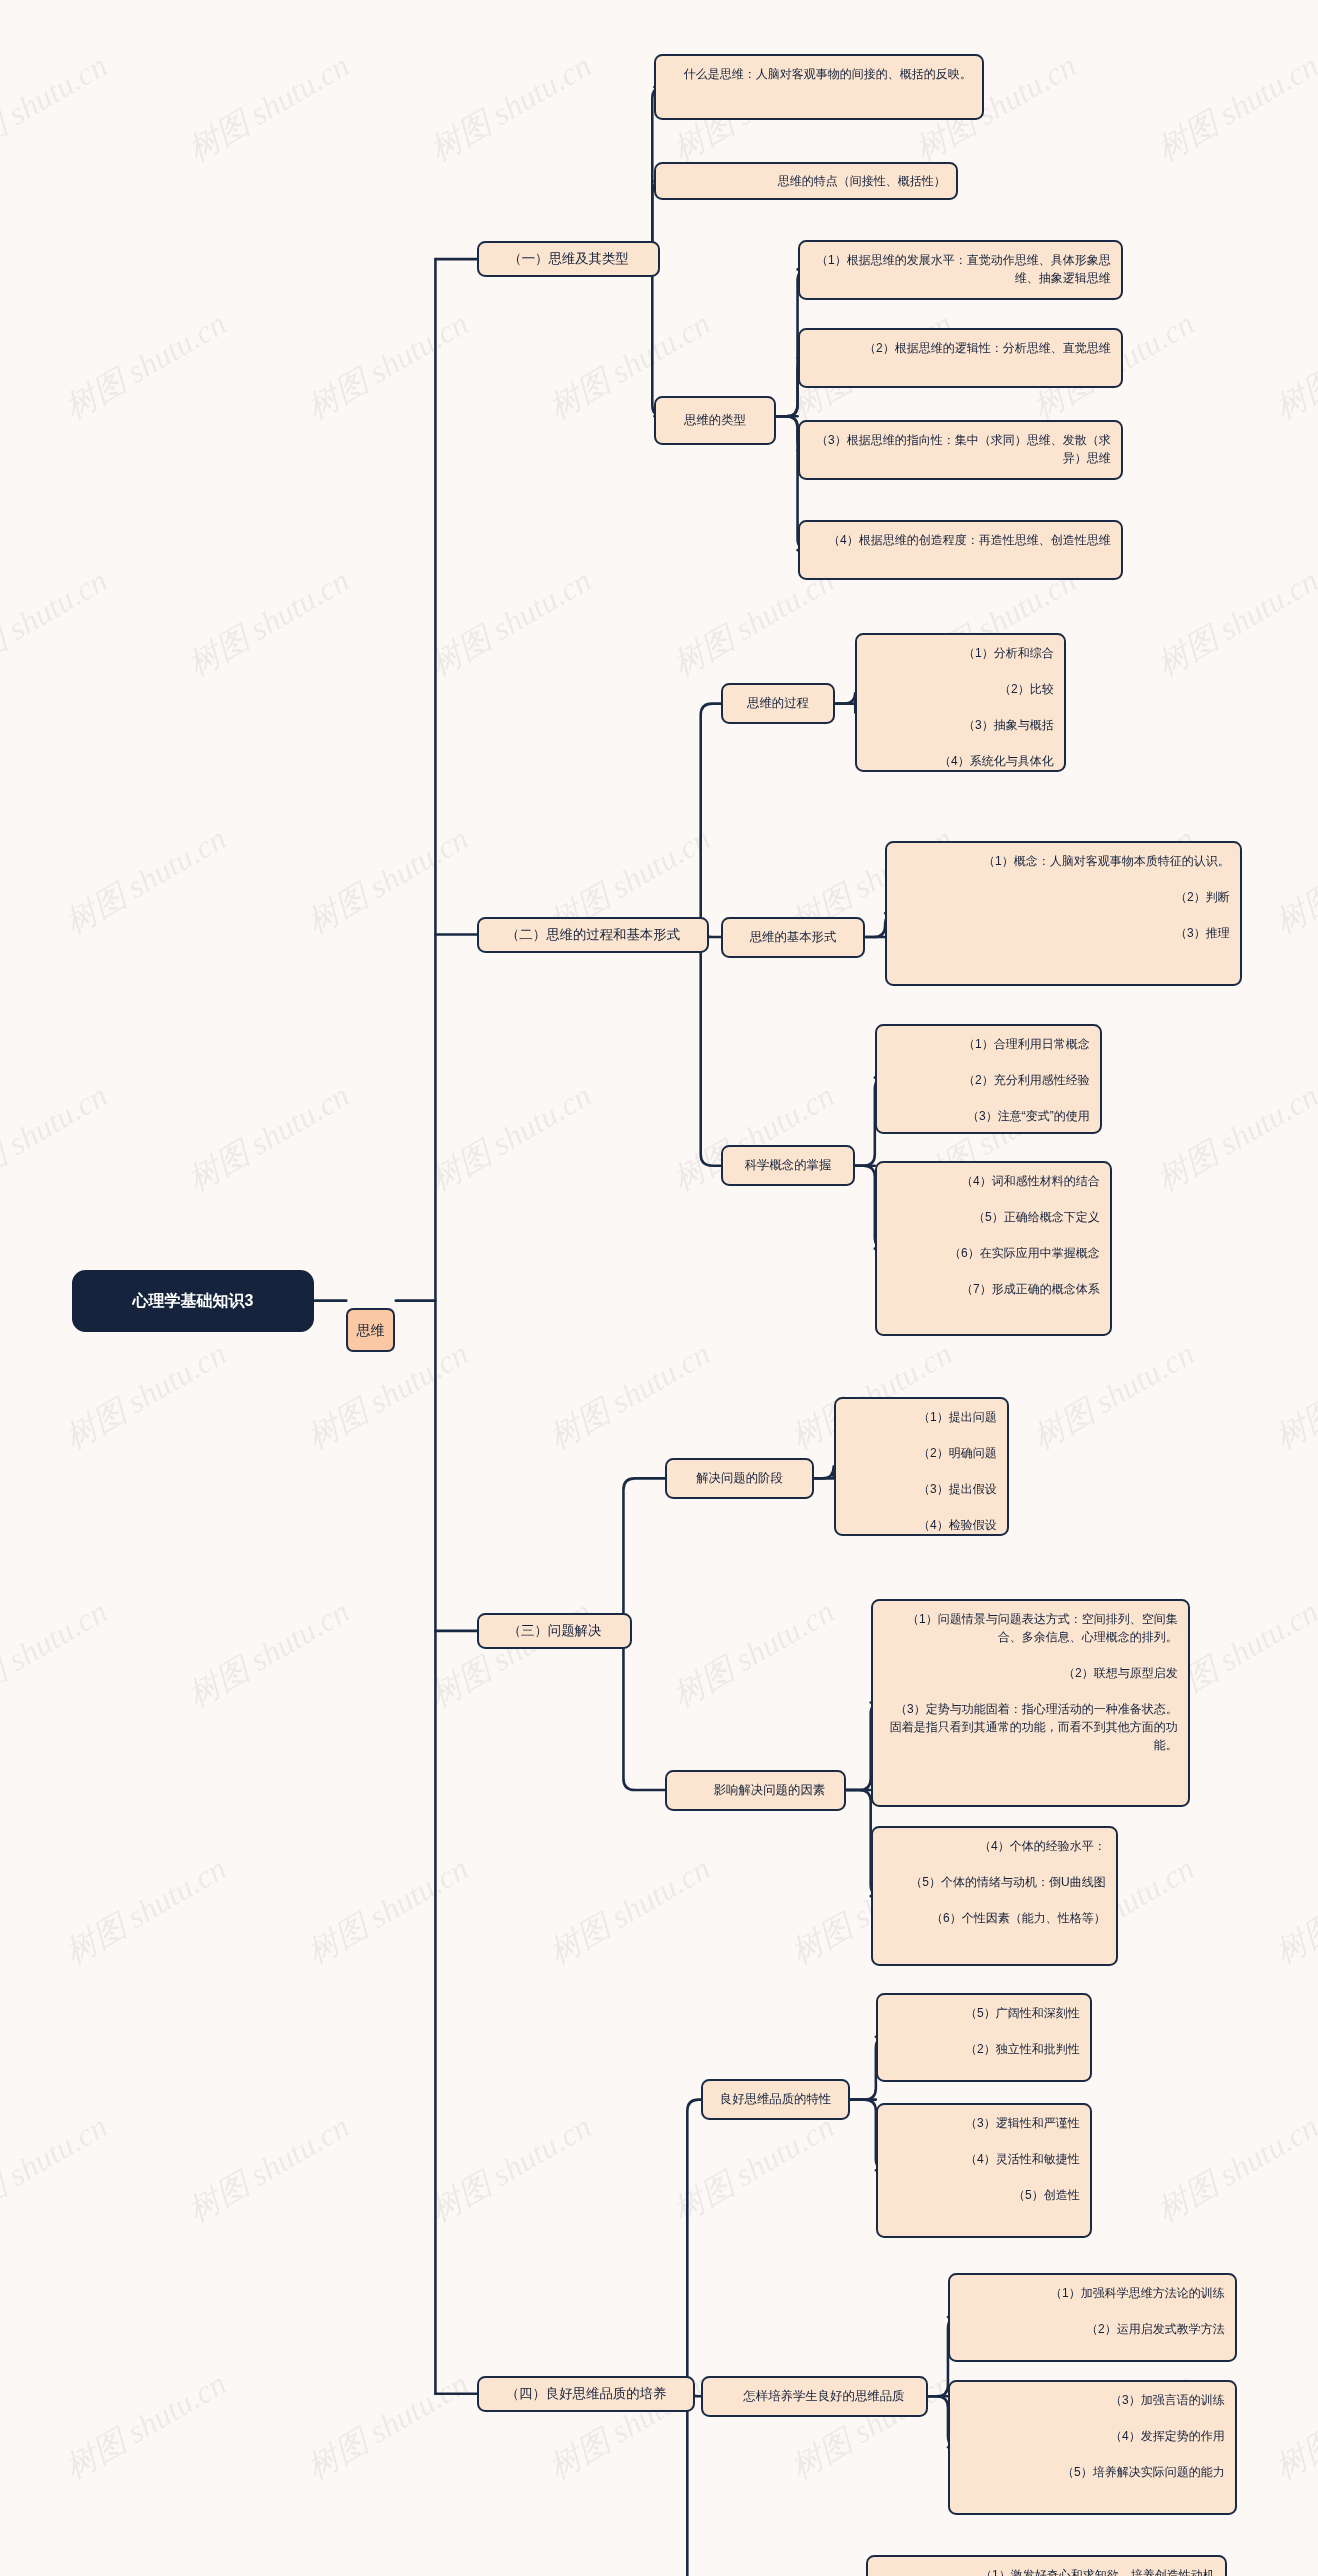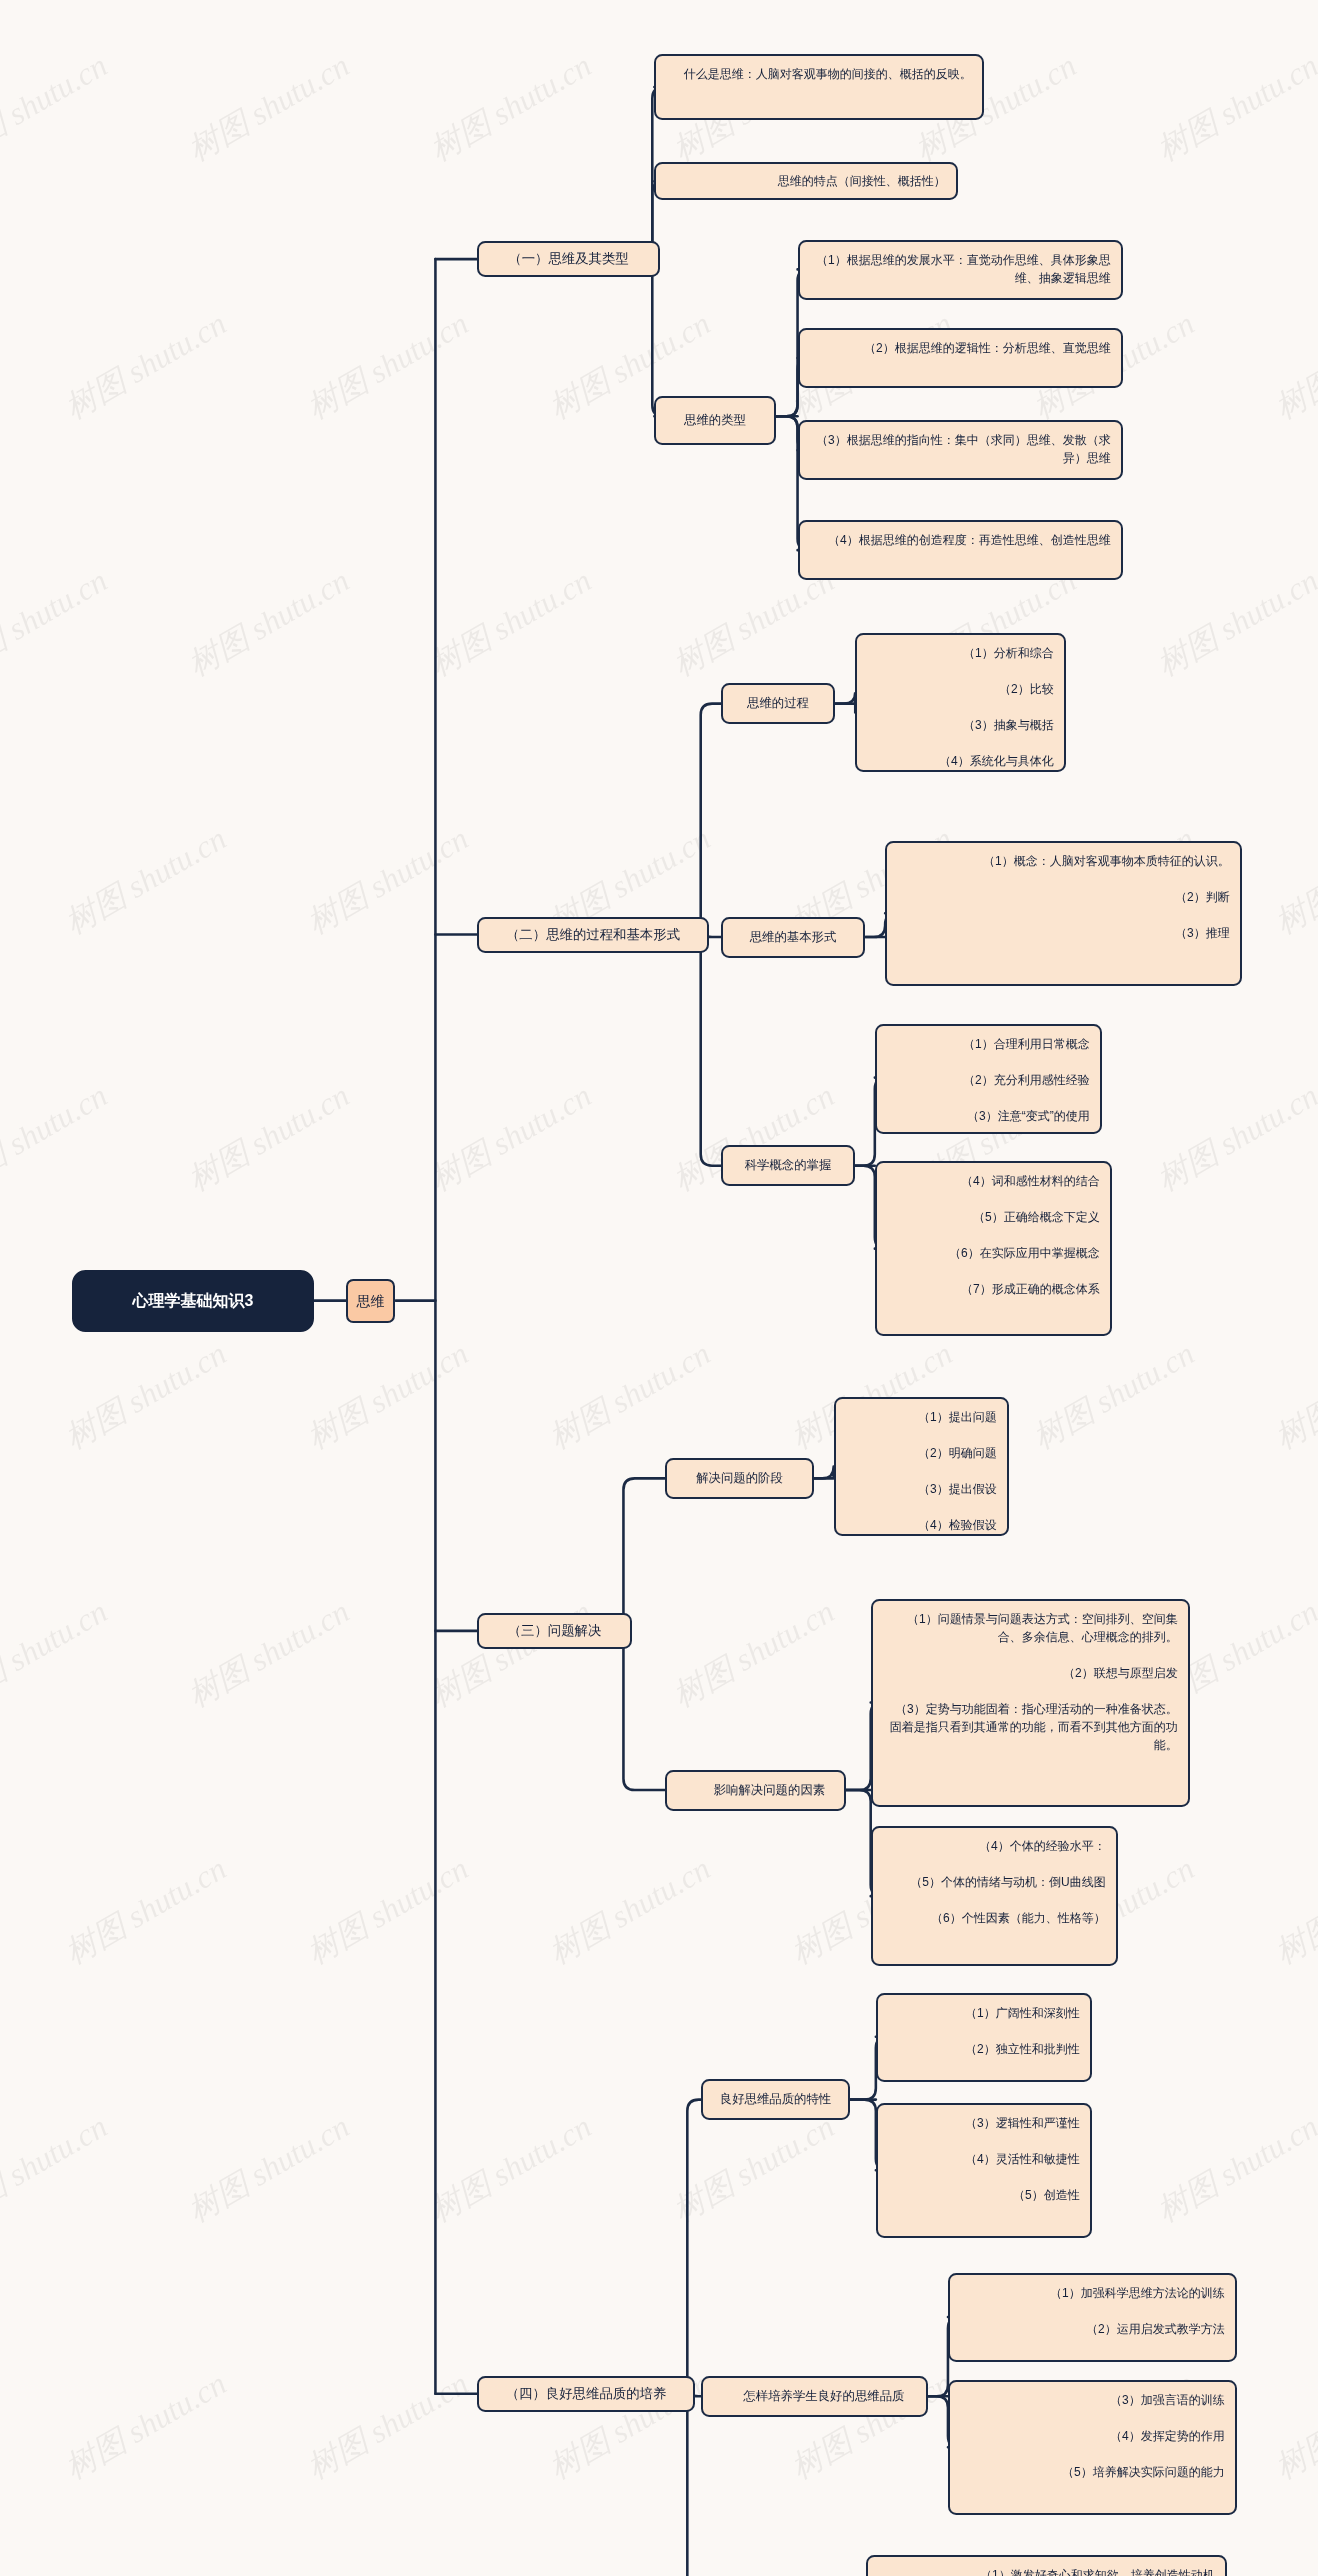--- a/index.html
+++ b/index.html
@@ -135,21 +135,21 @@
       <path d="M1800 4652 H1818 Q1840 4652 1840 4630 V4520 Q1840 4498 1862 4498 H1840" fill="none" stroke="#1B2A44" stroke-width="5" stroke-linecap="round"></path>
       <path d="M1800 4652 H1818 Q1840 4652 1840 4674 V4729 Q1840 4751 1862 4751 H1840" fill="none" stroke="#1B2A44" stroke-width="5" stroke-linecap="round"></path>
       <path d="M1650 5178 H1680" fill="none" stroke="#1B2A44" stroke-width="5" stroke-linecap="round"></path>
       <path d="M1650 5178 H1658 Q1680 5178 1680 5156 V5068 Q1680 5046 1702 5046 H1680" fill="none" stroke="#1B2A44" stroke-width="5" stroke-linecap="round"></path>
       <path d="M1650 5178 H1658 Q1680 5178 1680 5200 V5259 Q1680 5281 1702 5281 H1680" fill="none" stroke="#1B2A44" stroke-width="5" stroke-linecap="round"></path>
     </svg>
   <div id="nodes">
       <div class="node root" style="left: 72px; top: 1270px; width: 242px; height: 62px;">
         <span class="txt">心理学基础知识3</span>
       </div>
-      <div class="node lvl1" style="left: 346px; top: 1279px; width: 49px; height: 44px;">
+      <div class="node lvl1" style="left: 346px; top: 1308px; width: 49px; height: 44px;">
         <span class="txt">思维</span>
       </div>
       <div class="node lvl2" style="left: 453px; top: 241px; width: 183px; height: 36px;">
         <span class="txt">（一）思维及其类型</span>
       </div>
       <div class="node leaf multi" style="left: 654px; top: 54px; width: 330px; height: 66px;">
         <span class="txt">什么是思维：人脑对客观事物的间接的、概括的反映。</span>
       </div>
       <div class="node leaf" style="left: 654px; top: 162px; width: 304px; height: 38px;">
         <span class="txt">思维的特点（间接性、概括性）</span>
@@ -245,21 +245,21 @@
 
 （6）个性因素（能力、性格等）</span>
       </div>
       <div class="node lvl2" style="left: 453px; top: 2376px; width: 218px; height: 36px;">
         <span class="txt">（四）良好思维品质的培养</span>
       </div>
       <div class="node lvl3" style="left: 701px; top: 2079px; width: 149px; height: 41px;">
         <span class="txt">良好思维品质的特性</span>
       </div>
       <div class="node leaf multi" style="left: 876px; top: 1993px; width: 216px; height: 89px;">
-        <span class="txt">（1）广阔性和深刻性
+        <span class="txt">（5）广阔性和深刻性
 
 （2）独立性和批判性</span>
       </div>
       <div class="node leaf multi" style="left: 876px; top: 2103px; width: 216px; height: 135px;">
         <span class="txt">（3）逻辑性和严谨性
 
 （4）灵活性和敏捷性
 
 （5）创造性</span>
       </div>

